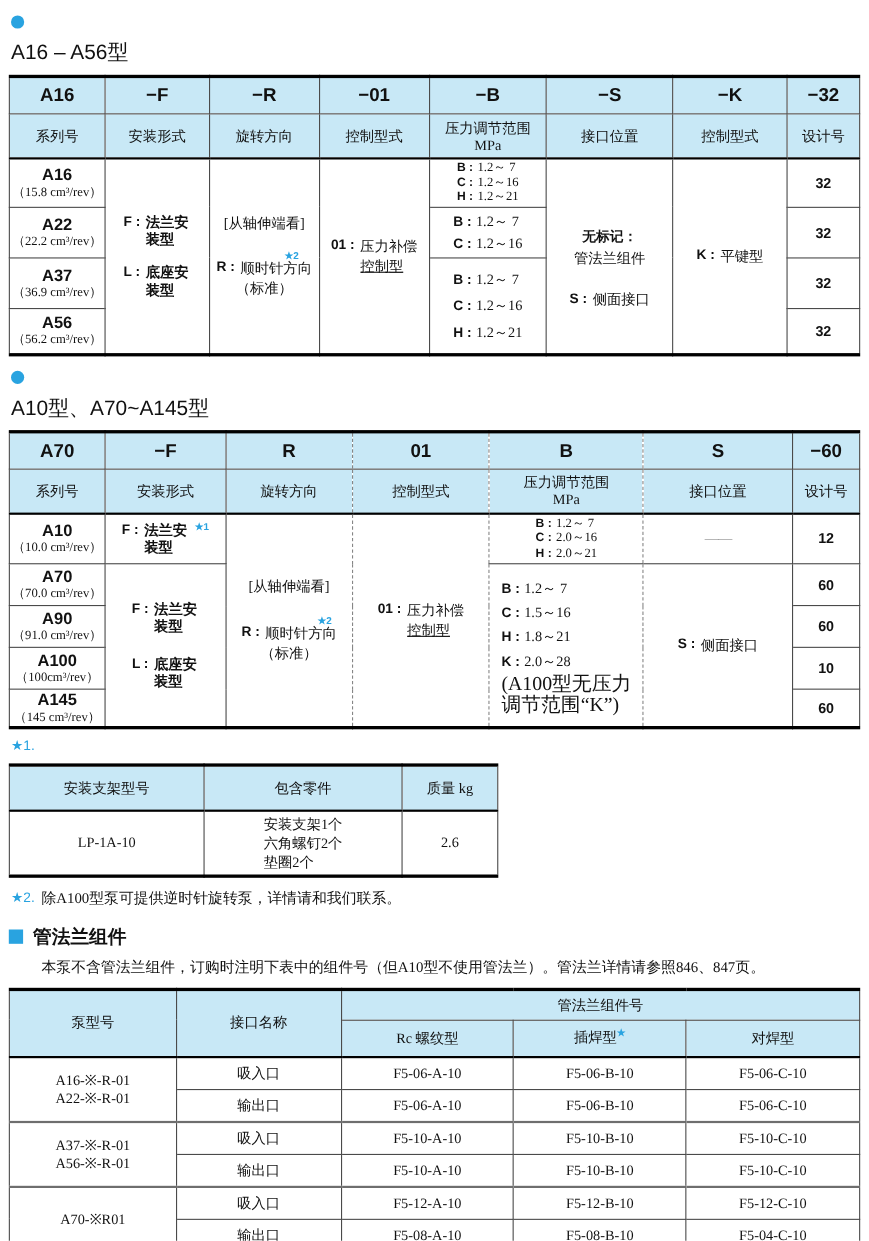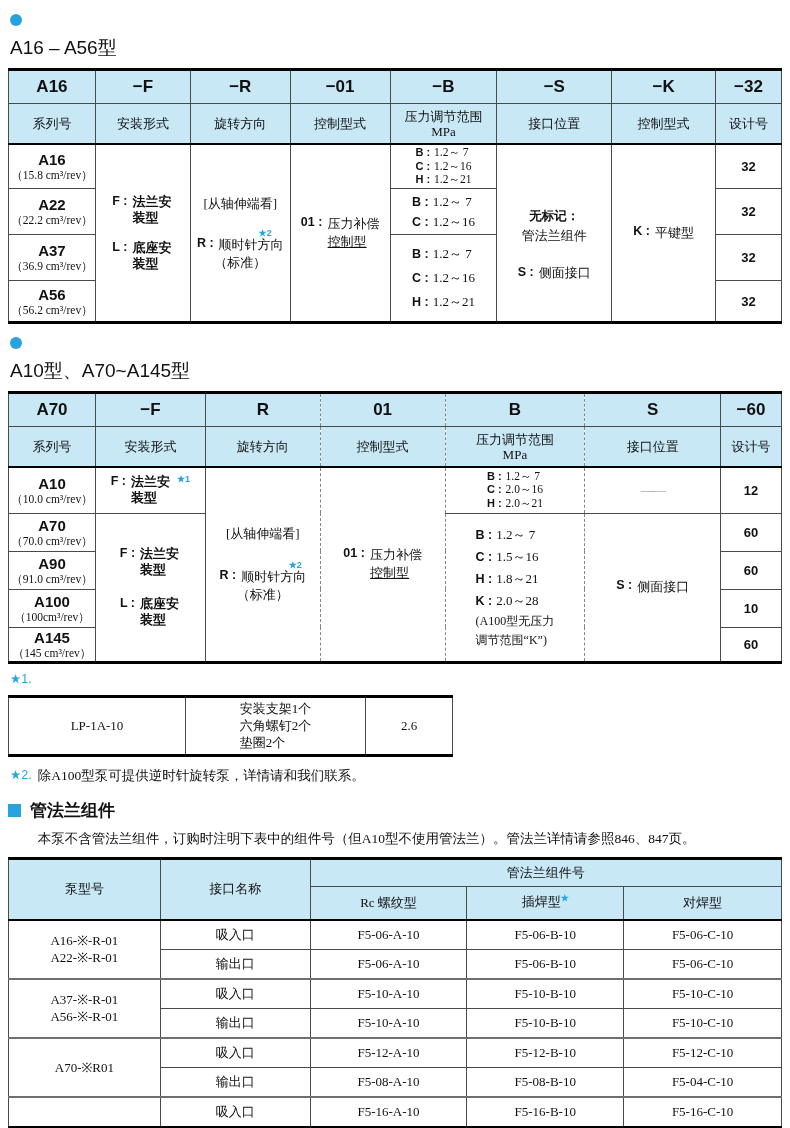--- a/index.html
+++ b/index.html
@@ -42,21 +42,21 @@
   .lh18{line-height:18px;}
   .ctrl2{padding-left:14px;text-decoration:underline;}
 
   .pressbox{display:inline-block;text-align:left;}
   .pl{display:flex;gap:4px;align-items:baseline;}
   .press-c .pl{font-size:11.5px;line-height:13.5px;}
   .press-c .k{font-size:11px;}
   .press-n .pl{line-height:20px;}
   .press-w .pl{line-height:24px;}
   .press-r .pl{line-height:21px;}
-  .pnote{font-size:12px;line-height:19px;}
+  .pnote{font-size:18px;line-height:19px;}
   .portbox{display:inline-block;text-align:center;line-height:19px;margin-top:21px;}
   .dashgray{color:#9a9a9a;letter-spacing:-1px;}
 
   
   .note{display:flex;gap:6px;font-size:13.5px;line-height:17px;margin:7px 0 0 2px;}
   .marker{color:#29a3e0;font-family:"Liberation Sans",sans-serif;font-size:12.5px;flex:0 0 auto;}
   .intro{font-size:13.5px;margin:6px 0 9px 0;text-indent:2.2em;}
 
   
   .flg td{font-size:13px;height:26px;padding:0 2px;}
@@ -390,20 +390,25 @@
     <span class="marker">★1.</span>
   </div>
 
   <table class="tbl bracket" style="margin-top:7px">
     <colgroup>
         <col style="width:177px">
         <col style="width:180px">
         <col style="width:87px">
       </colgroup>
     <tbody>
+        <tr class="r-label" style="height:30px">
+      <td class="hb">安装支架型号</td>
+      <td class="hb">包含零件</td>
+      <td class="hb">质量  kg</td>
+    </tr>
     <tr style="height:59px">
       <td>LP-1A-10</td>
       <td>
         <div class="parts">
           <div>安装支架1个</div>
           <div>六角螺钉2个</div>
           <div>垫圈2个</div>
         </div>
       </td>
       <td>2.6</td>

